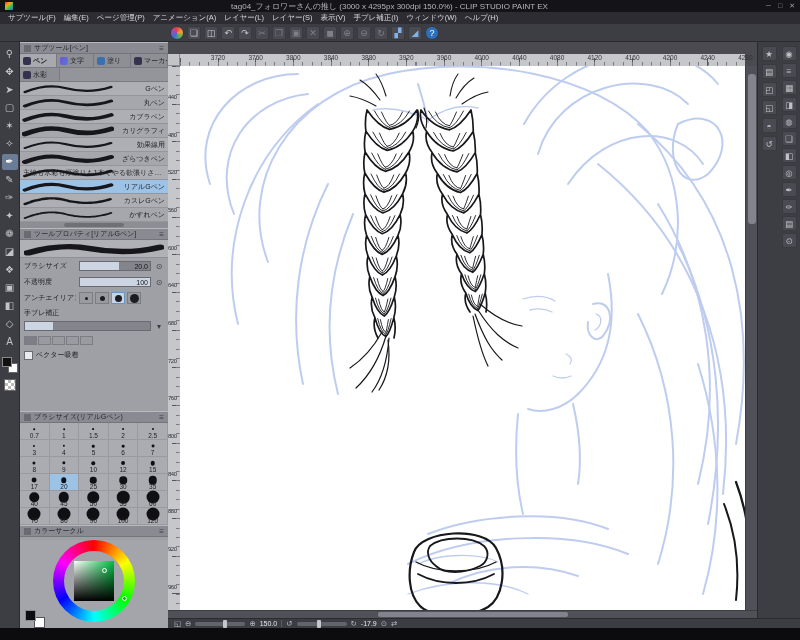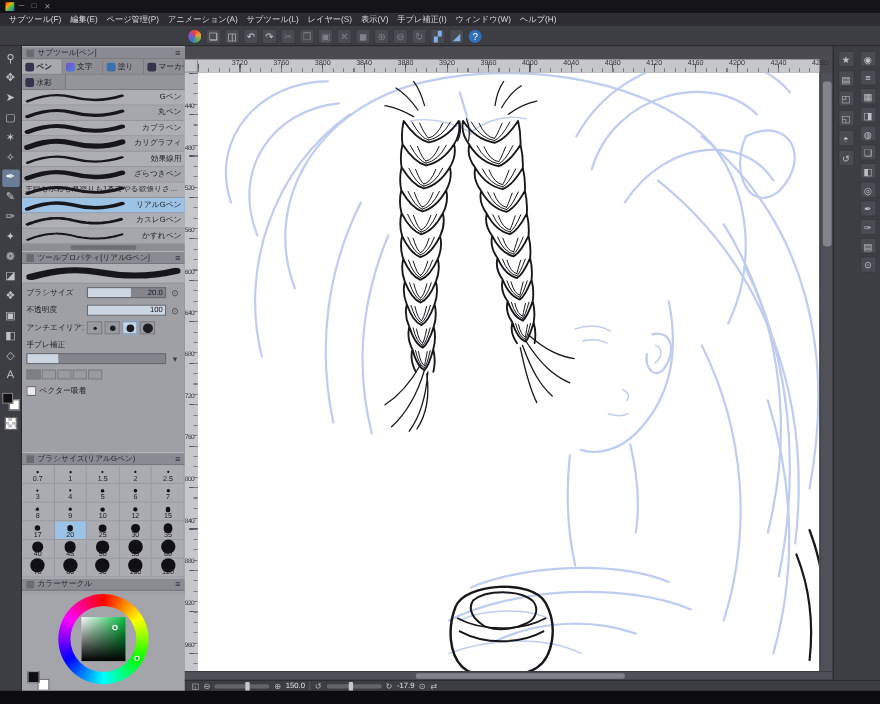--- a/index.html
+++ b/index.html
@@ -145,34 +145,35 @@
 <svg width="0" height="0" style="position:absolute">
   <defs>
     <path id="strokePath" d="M2,9 C12,3 20,2 28,5 C38,9 48,9 58,4"></path>
   </defs>
 </svg>
 
 <div id="app">
 
   <div class="titlebar">
     <span class="appicon"></span>
+    <span class="wtitle">tag04_フォロワーさんの推し (3000 x 4295px 300dpi 150.0%) - CLIP STUDIO PAINT EX</span>
     <span class="wbtns">
       <span>─</span>
       <span>□</span>
       <span>✕</span>
     </span>
   </div>
 
   <div class="menubar">
 
   <span class="menu-item" style="--i: 0;">サブツール(F)</span>
       <span class="menu-item" style="--i: 1;">編集(E)</span>
       <span class="menu-item" style="--i: 2;">ページ管理(P)</span>
       <span class="menu-item" style="--i: 3;">アニメーション(A)</span>
-      <span class="menu-item" style="--i: 4;">サブツール(L)</span>
+      <span class="menu-item" style="--i: 4;">レイヤー(L)</span>
       <span class="menu-item" style="--i: 5;">レイヤー(S)</span>
       <span class="menu-item" style="--i: 6;">表示(V)</span>
       <span class="menu-item" style="--i: 7;">手ブレ補正(I)</span>
       <span class="menu-item" style="--i: 8;">ウィンドウ(W)</span>
       <span class="menu-item" style="--i: 9;">ヘルプ(H)</span>
     </div>
 
   <div class="toolbar">
 
   <span class="ticon logo" style="--i: 0;"></span>

